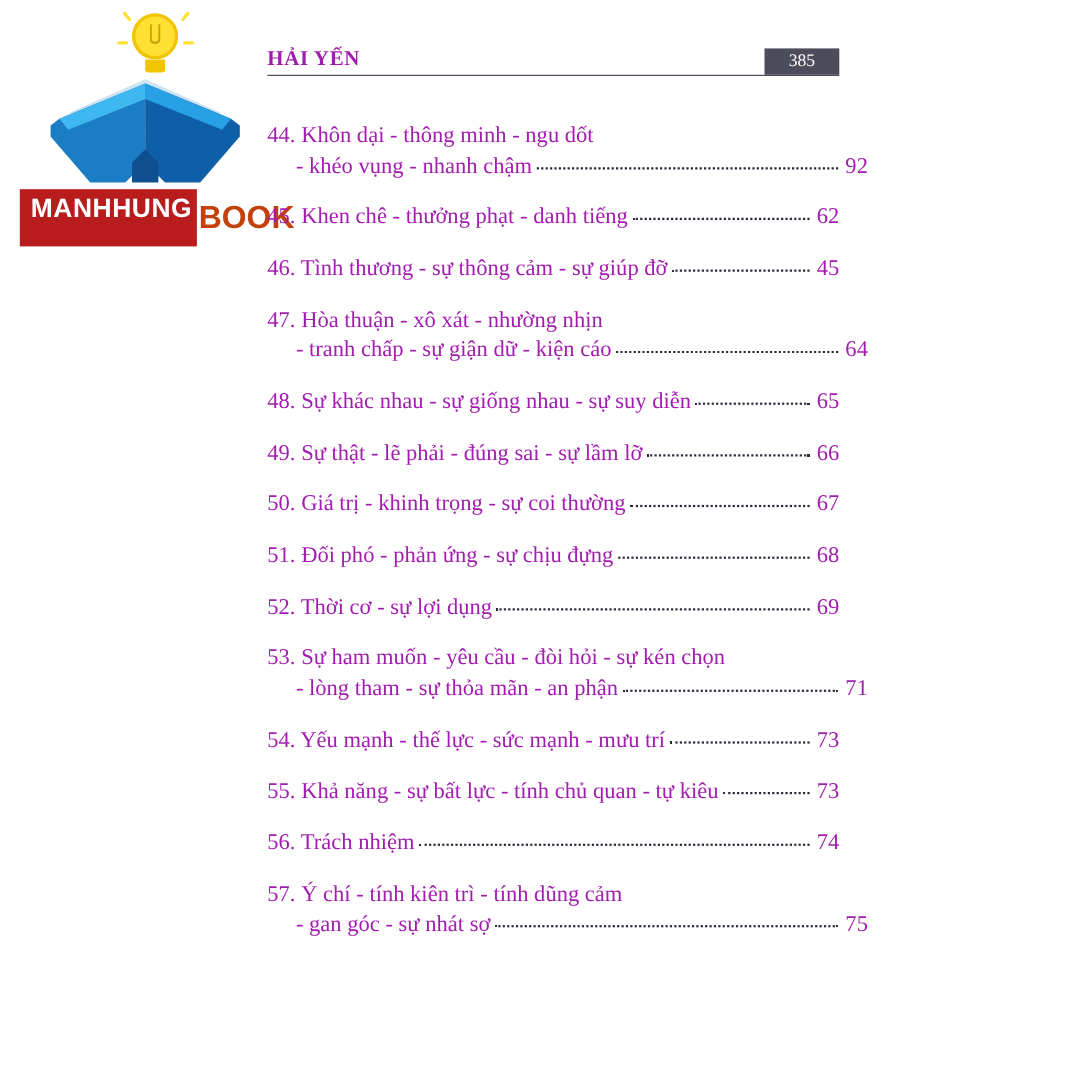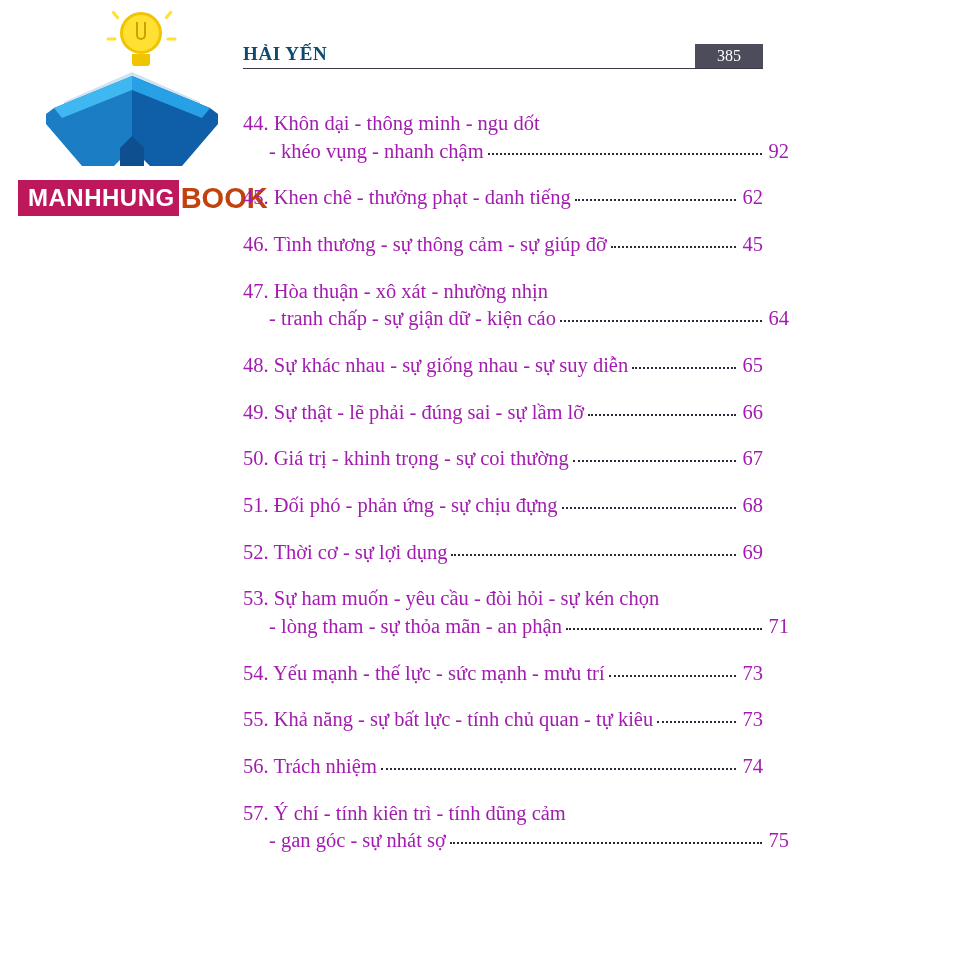--- a/index.html
+++ b/index.html
@@ -86,27 +86,27 @@
   .brand {
     position: absolute;
     left: 0px;
     top: 170px;
     width: 270px;
     height: 40px;
     display: flex;
     align-items: center;
   }
   .brand-left {
-    background: #be185d;
+    background: #b91c1c;
     color: #ffffff;
     font-family: "Liberation Sans", sans-serif;
     font-size: 24px;
     font-weight: 700;
     letter-spacing: 0.5px;
-    padding: 6px 4px 6px 10px;
+    padding: 6px 4px 22px 10px;
     line-height: 1;
   }
   .brand-right {
     color: #c2410c;
     font-family: "Liberation Sans", sans-serif;
     font-size: 29px;
     font-weight: 700;
     line-height: 1;
     padding-left: 2px;
   }
@@ -122,21 +122,21 @@
     position: relative;
     height: 34px;
   }
   .header-title {
     position: absolute;
     left: 0;
     top: 5px;
     font-family: "Liberation Serif", serif;
     font-size: 19px;
     font-weight: 700;
-    color: #0c4a6e;
+    color: #a21caf;
     letter-spacing: 0.6px;
   }
   .header-rule {
     position: absolute;
     left: 0;
     right: 0;
     top: 30px;
     height: 1px;
     background: #3a3a4a;
   }

